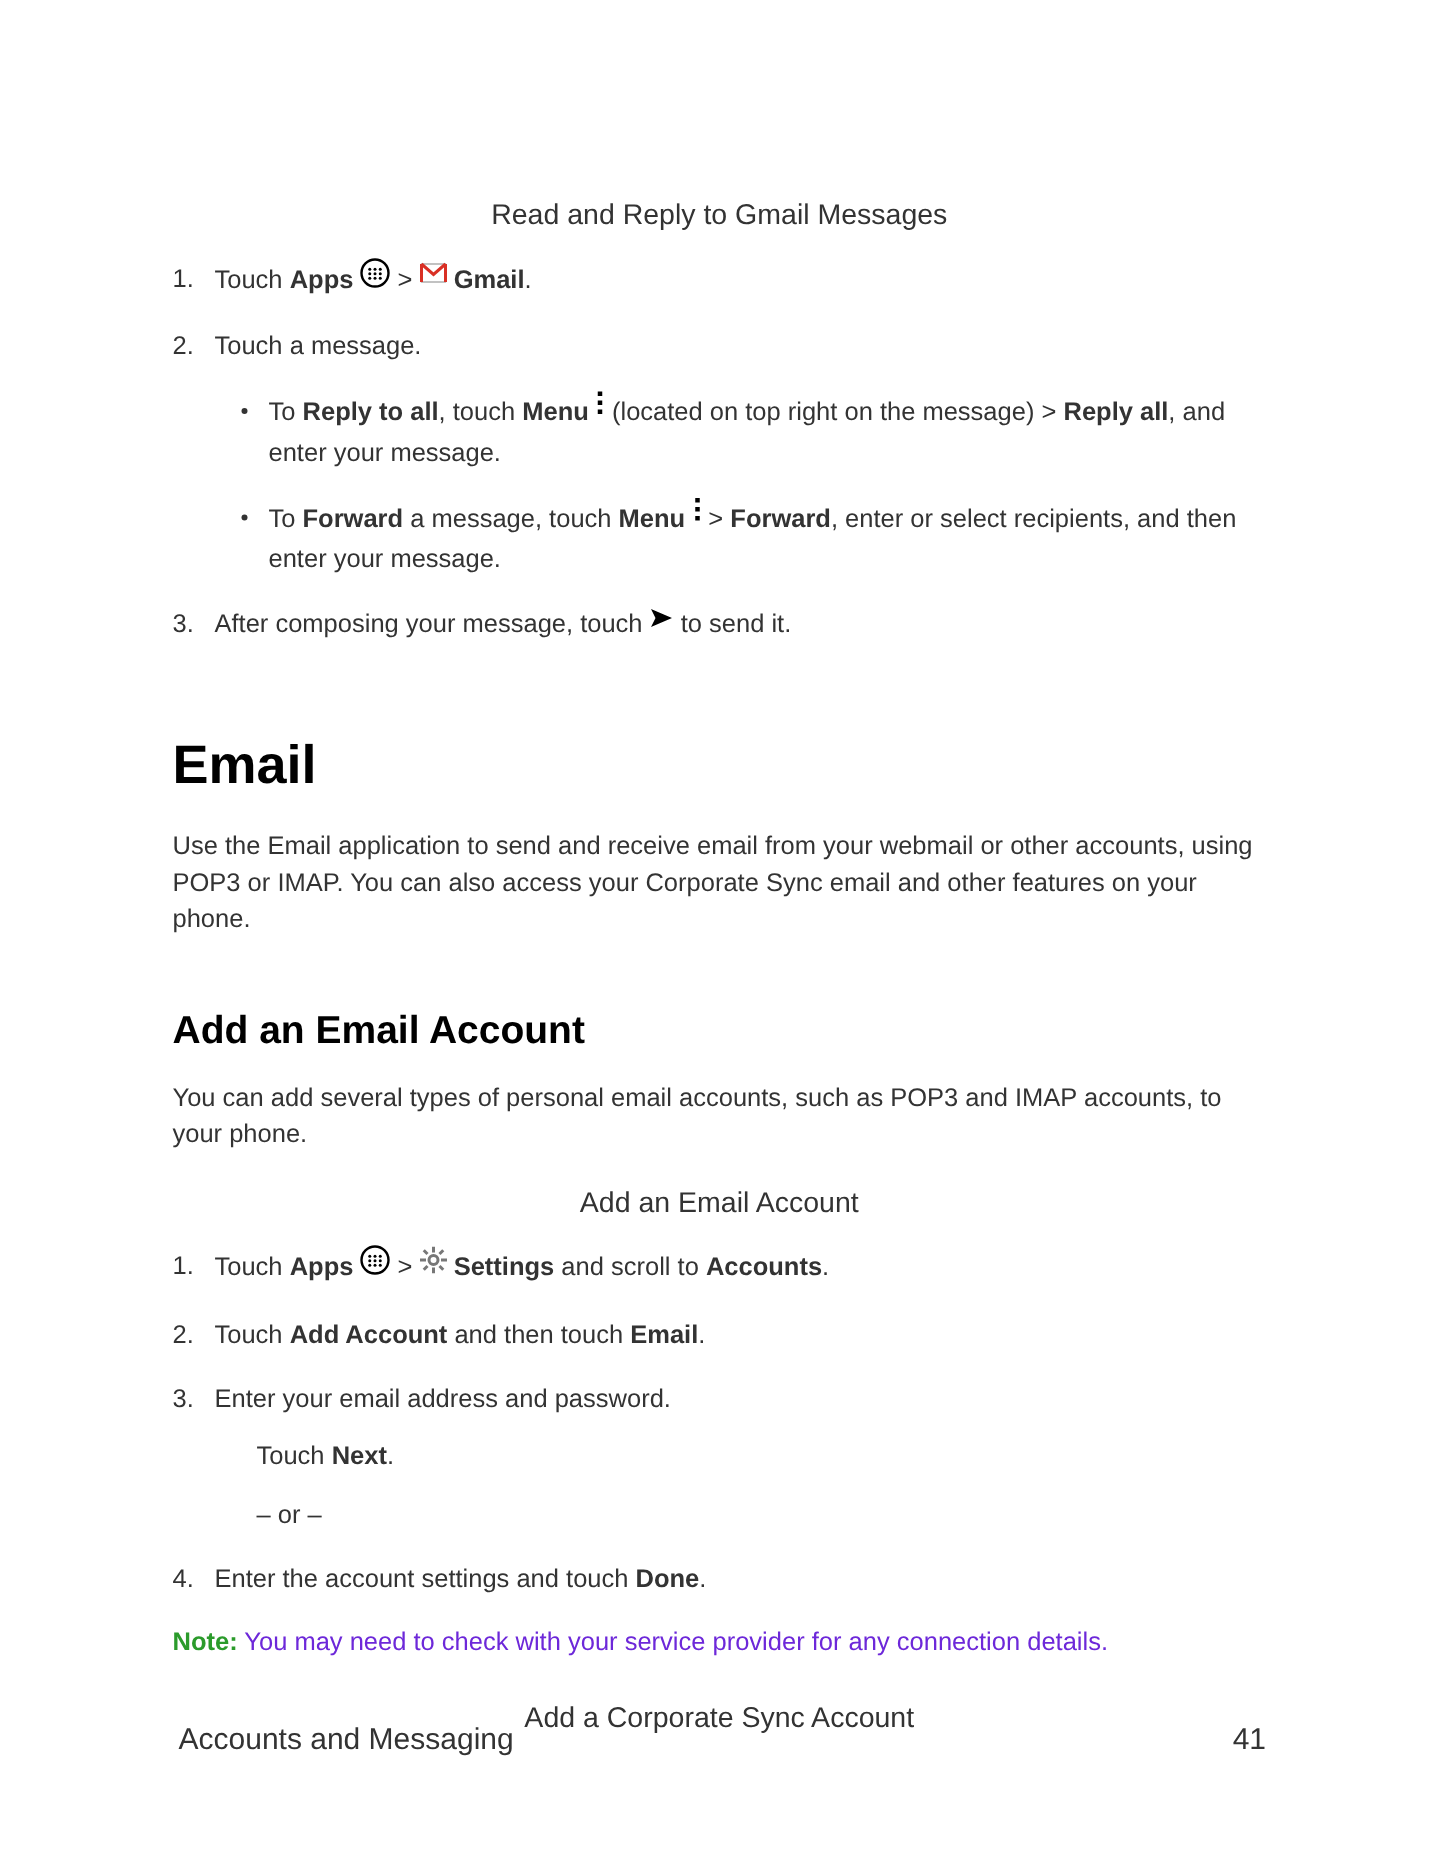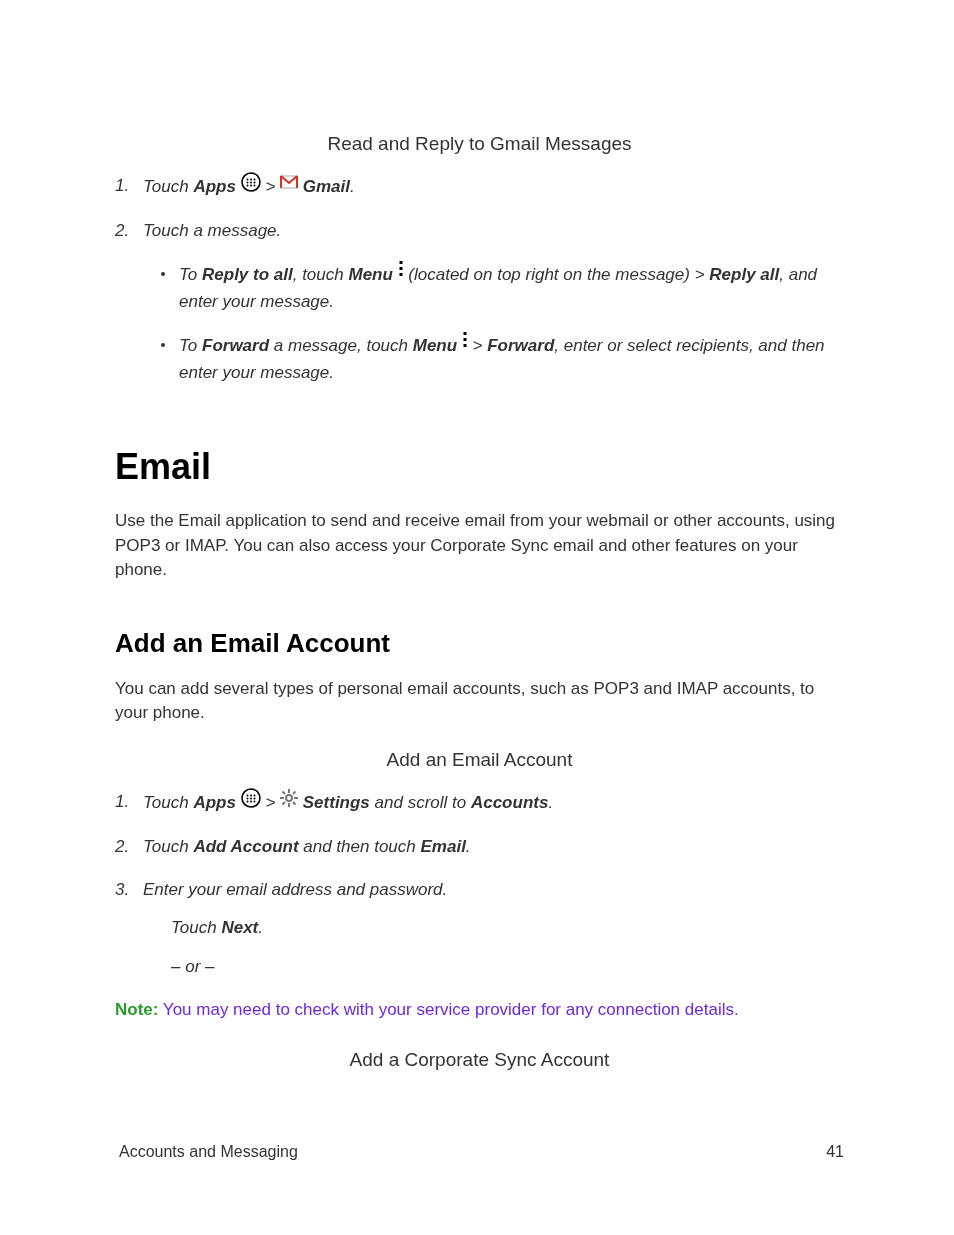--- a/index.html
+++ b/index.html
@@ -40,21 +40,20 @@
     .para {
       margin-bottom: 14px;
     }
     ol.numbered {
       list-style: none;
       padding-left: 28px;
     }
     ol.numbered > li {
       position: relative;
       margin-bottom: 18px;
-      font-style: italic;
     }
     ol.numbered > li::before {
       content: attr(data-num) ".";
       position: absolute;
       left: -28px;
       top: 0;
     }
     ul.bulleted {
       list-style: none;
       padding-left: 36px;
@@ -75,25 +74,25 @@
       background: #333;
       border-radius: 50%;
     }
     .b { font-weight: bold; }
     .note-label { color: #2b9b2b; font-weight: bold; }
     .note-text { color: #6d28d9; }
     .icon { display: inline-block; vertical-align: middle; position: relative; top: -2px; }
     .indent { padding-left: 28px; margin-bottom: 14px; margin-top: 14px; }
     .footer {
       position: absolute;
-      bottom: 72px;
+      bottom: 60px;
       left: 119px;
       right: 110px;
       color: #333;
-      font-size: 16px;
+      font-size: 20px;
     }
     .footer-right { float: right; }
   </style>
 </head>
 <body>
 
 <div class="h3">Read and Reply to Gmail Messages</div>
 
 <ol class="numbered">
   <li data-num="1">
@@ -141,20 +140,28 @@
           <svg width="6" height="18" viewBox="0 0 6 18">
               <rect x="1.5" y="1" width="3" height="3" fill="#000"></rect>
               <rect x="1.5" y="7" width="3" height="3" fill="#000"></rect>
               <rect x="1.5" y="13" width="3" height="3" fill="#000"></rect>
             </svg>
         </span><span> &gt; </span><span class="b">Forward</span><span>, enter or select recipients, and then enter your message.</span>
       </li>
     </ul>
   </li>
 
+  <li data-num="3">
+    <span>After composing your message, touch </span>
+    <span class="icon">
+      <svg width="16" height="14" viewBox="0 0 16 14">
+          <path d="M1 1 L15 7 L1 13 L4 7 Z" fill="#000"></path>
+        </svg>
+    </span><span> to send it.</span>
+  </li>
 </ol>
 
 <div class="h1">Email</div>
 <div class="para">Use the Email application to send and receive email from your webmail or other accounts, using POP3 or IMAP. You can also access your Corporate Sync email and other features on your phone.</div>
 
 <div class="h2">Add an Email Account</div>
 <div class="para">You can add several types of personal email accounts, such as POP3 and IMAP accounts, to your phone.</div>
 
 <div class="h3" style="margin-top:20px">Add an Email Account</div>
 
@@ -195,20 +202,23 @@
   <li data-num="2">
     <span>Touch </span><span class="b">Add Account</span><span> and then touch </span><span class="b">Email</span><span>.</span>
   </li>
   <li data-num="3">
     <span>Enter your email address and password.</span>
     <div class="indent">
       <span>Touch </span><span class="b">Next</span><span>.</span>
     </div>
     <div class="indent">– or –</div>
   </li>
+  <li data-num="4">
+    <span>Enter the account settings and touch </span><span class="b">Done</span><span>.</span>
+  </li>
 </ol>
 
 <div class="para">
   <span class="note-label">Note:</span><span class="note-text"> You may need to check with your service provider for any connection details.</span>
 </div>
 
 <div class="h3" style="margin-top:24px">Add a Corporate Sync Account</div>
 
 <div class="footer">
   <span>Accounts and Messaging</span>

